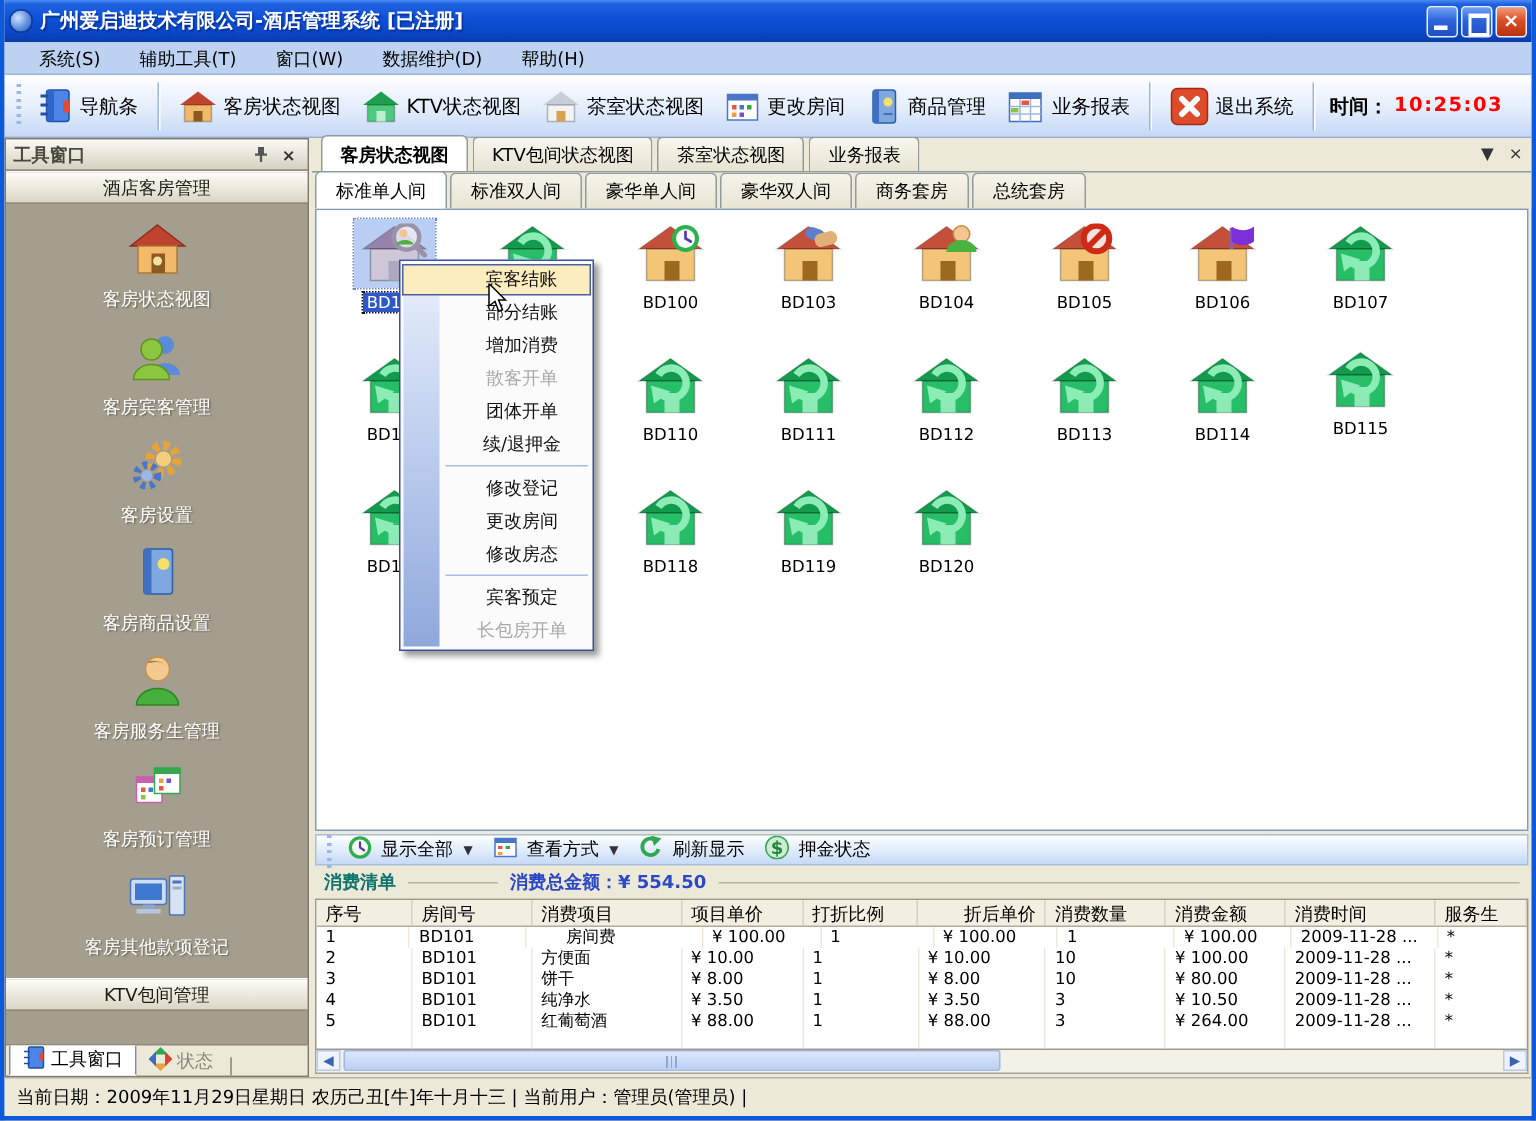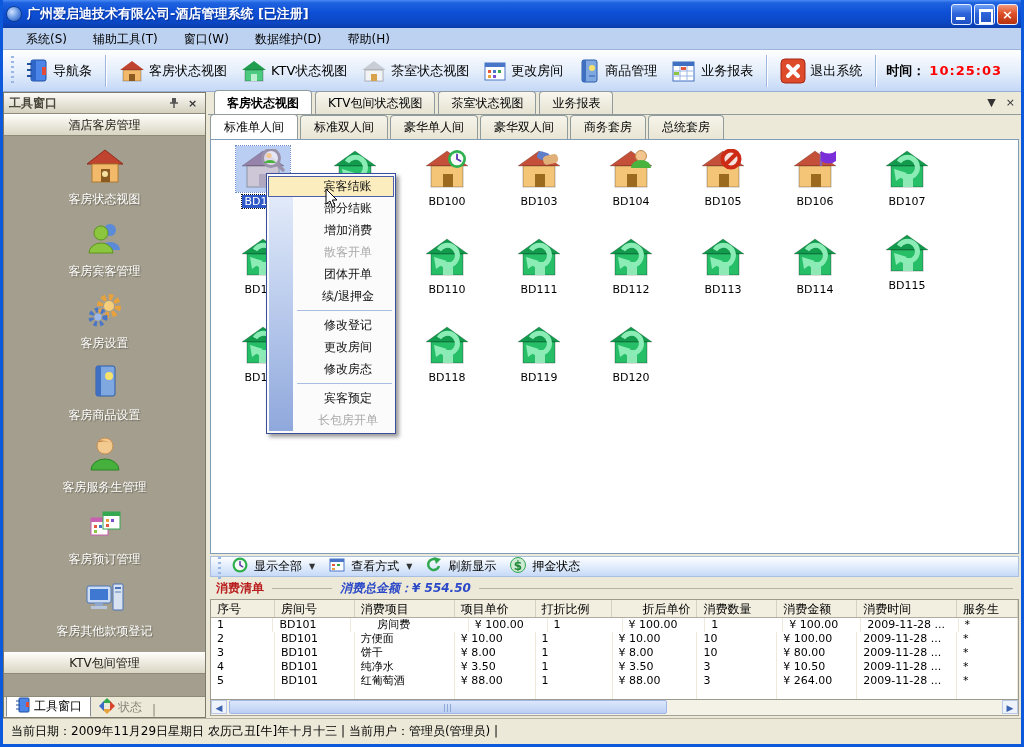--- a/index.html
+++ b/index.html
@@ -82,24 +82,24 @@
   .cmi.hl{background:#FCEDBE;border:1px solid #4A5FA8;margin:0 1px;height:21px;line-height:19px;padding-left:33px;}
   .cmsep{position:relative;height:1px;background:#A9BCE2;margin:3px 3px 3px 30px;}
   .cursorptr{position:absolute;left:58px;top:15px;z-index:12;}
   
   .actions{height:21px;margin:2px 2px 0;background:linear-gradient(180deg,#FDFEFF,#DCE9FB 60%,#C6D9F7);
     border:1px solid #A9BFE0;display:flex;align-items:center;padding-left:3px;}
   .abtn{display:flex;align-items:center;gap:6px;font-size:12px;padding:0 7px;height:19px;cursor:pointer;white-space:nowrap;}
   .acaret{font-size:8px;color:#333;margin-left:1px;}
   
   .summary{height:22px;display:flex;align-items:center;padding:0 8px;gap:8px;}
-  .sum-label{font-size:12px;font-weight:bold;color:#b91c1c;white-space:nowrap;}
+  .sum-label{font-size:12px;font-weight:bold;color:#0f766e;white-space:nowrap;}
   .sum-line{height:1px;background:#B7B3A2;flex:0 0 60px;}
   .sum-line2{height:1px;background:#B7B3A2;flex:1;}
-  .sum-total{font-size:12px;font-weight:bold;color:#2B48C8;white-space:nowrap;font-style:italic;}
+  .sum-total{font-size:12px;font-weight:bold;color:#2B48C8;white-space:nowrap;}
   .sum-total .val{color:#2B48C8;font-weight:bold;}
   
   .tablewrap{position:relative;margin:0 2px;height:101px;background:#fff;border:1px solid #9C9A8C;overflow:hidden;}
   .thead{display:flex;height:18px;background:#F2EFE1;border-bottom:1px solid #B0ADA0;}
   .th{font-size:12px;color:#000;padding:1px 0 0 6px;border-right:1px solid #D5D2C2;white-space:nowrap;overflow:hidden;}
   .trow{display:flex;height:14px;}
   .td{font-size:11px;color:#000;padding-left:6px;border-right:1px solid #EDEADB;white-space:nowrap;overflow:hidden;line-height:14px;}
   
   .hscroll{position:relative;margin:0 2px;height:16px;border:1px solid #A5A294;border-top:none;background:#F4F2E6;display:flex;}
   .harrow{width:16px;height:14px;text-align:center;font-size:9px;line-height:14px;color:#3A62B0;background:#EDF2FB;border:1px solid #B9C9E8;cursor:pointer;}

